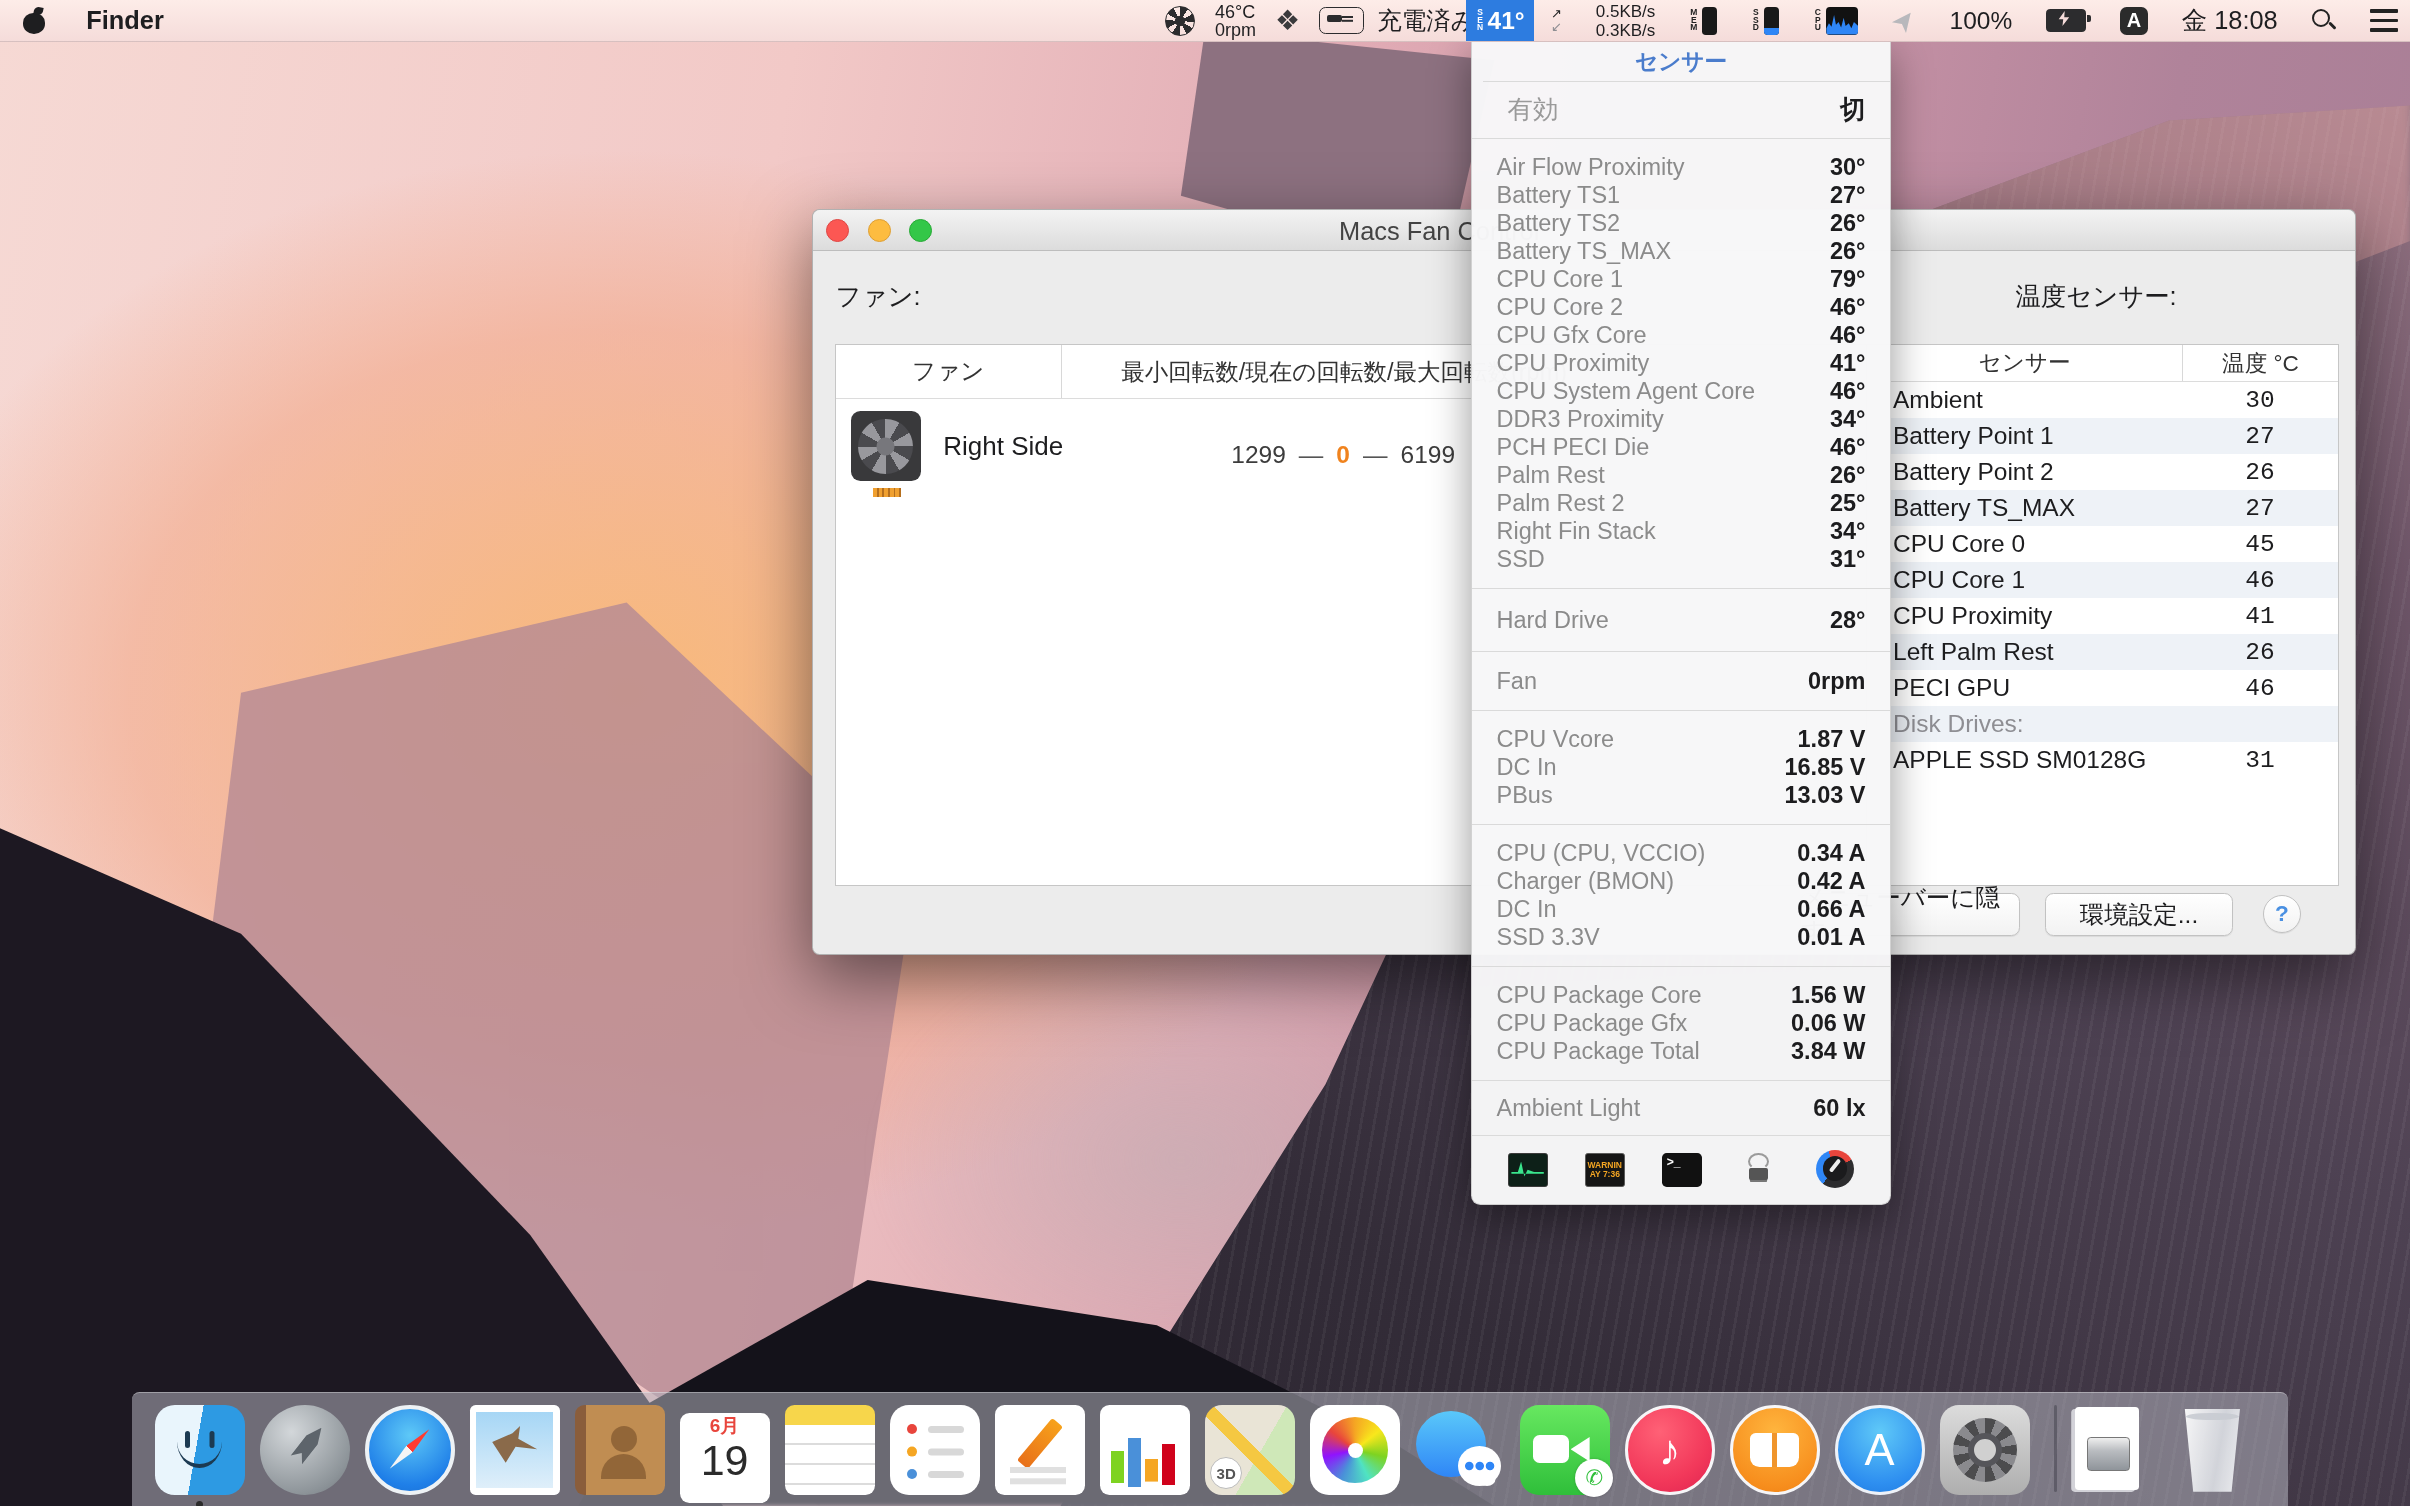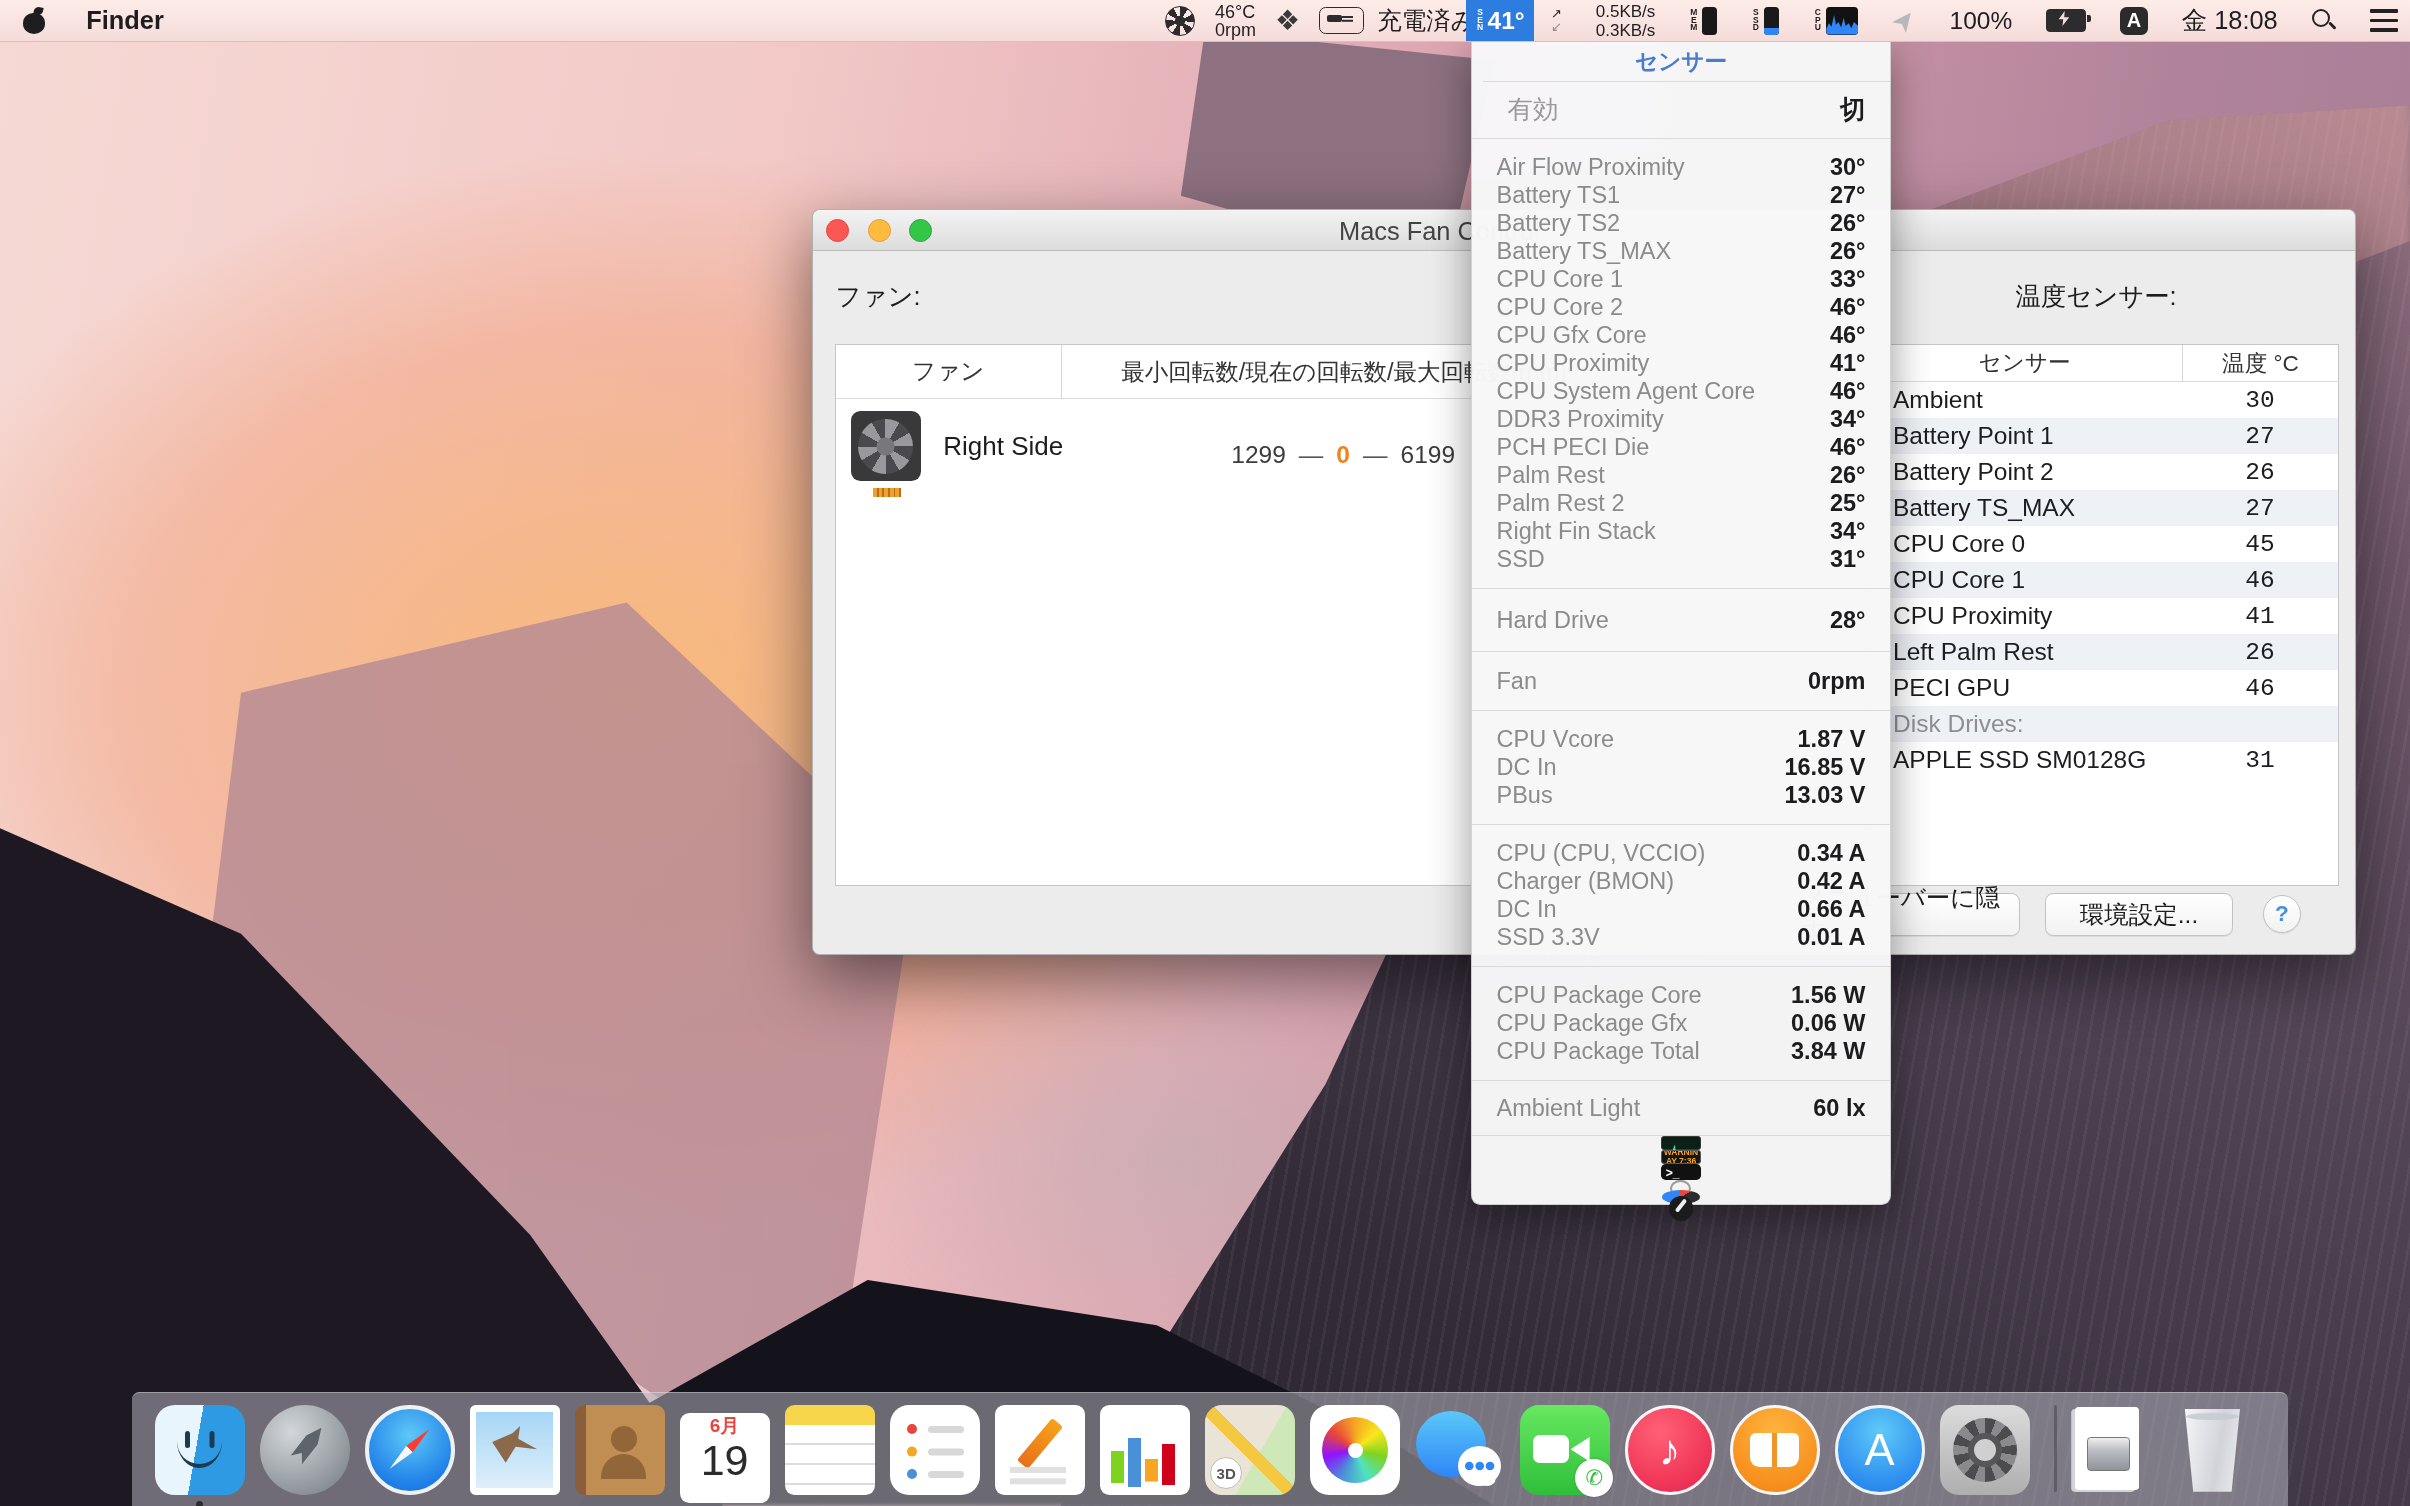--- a/index.html
+++ b/index.html
@@ -131,21 +131,21 @@
   .dd-row .lbl{color:#8b8b8b;}
   .dd-row .val{font-weight:bold;color:#1c1c1e;}
   .dd-enabled{height:56px;font-size:25.4px;margin-left:11px;}
   .dd-enabled .lbl{color:#9a9a9a;}
   .dd-list{padding:14px 0 15px 0;}
   .dd-list .dd-row, .dd-grp .dd-row{height:28px;font-size:23.5px;}
   .dd-single{height:62px;font-size:23.5px;}
   .dd-single.fanrow{height:58px;}
   .dd-grp{padding:14px 0 15px 0;}
   .dd-ambient{height:54px;font-size:23.5px;}
-  .dd-apps{height:68px;display:flex;align-items:center;justify-content:space-around;padding:0 17px;flex-direction:column;}
+  .dd-apps{height:68px;display:flex;align-items:center;justify-content:space-around;padding:0 17px;}
   .dd-app{width:40px;height:34px;position:relative;}
   .app-osc{background:#0d2018;border:1.9px solid #3a3a3a;border-radius:2.8px;box-sizing:border-box;}
   .app-osc::after{content:"";position:absolute;left:2.8px;right:2.8px;top:7.5px;height:15px;background:#39e58c;
      clip-path:polygon(0 70%,20% 70%,30% 0,40% 100%,50% 55%,70% 70%,100% 70%,100% 82%,0 82%);}
   .app-led{background:#151515;border:1.9px solid #5a5a5a;border-radius:2.8px;box-sizing:border-box;
      display:flex;flex-direction:column;align-items:center;justify-content:center;overflow:hidden;}
   .app-led span{display:block;font-size:8.5px;line-height:9.4px;color:#f5a623;font-weight:bold;white-space:nowrap;}
   .app-term{background:#111;border-radius:4.7px;color:#fff;font-size:12.2px;font-weight:bold;padding:1.9px 0 0 4.7px;box-sizing:border-box;}
   .app-chip{background:none;}
   .app-chip::before{content:"";position:absolute;left:8.5px;top:0;width:21px;height:17px;border:2.8px solid #9a9a9a;border-radius:50%;
@@ -384,21 +384,21 @@
       <div class="dd-row">
         <span class="lbl">Battery TS2</span>
         <span class="val">26°</span>
       </div>
       <div class="dd-row">
         <span class="lbl">Battery TS_MAX</span>
         <span class="val">26°</span>
       </div>
       <div class="dd-row">
         <span class="lbl">CPU Core 1</span>
-        <span class="val">33°</span>
+        <span class="val">79°</span>
       </div>
       <div class="dd-row">
         <span class="lbl">CPU Core 2</span>
         <span class="val">46°</span>
       </div>
       <div class="dd-row">
         <span class="lbl">CPU Gfx Core</span>
         <span class="val">46°</span>
       </div>
       <div class="dd-row">

